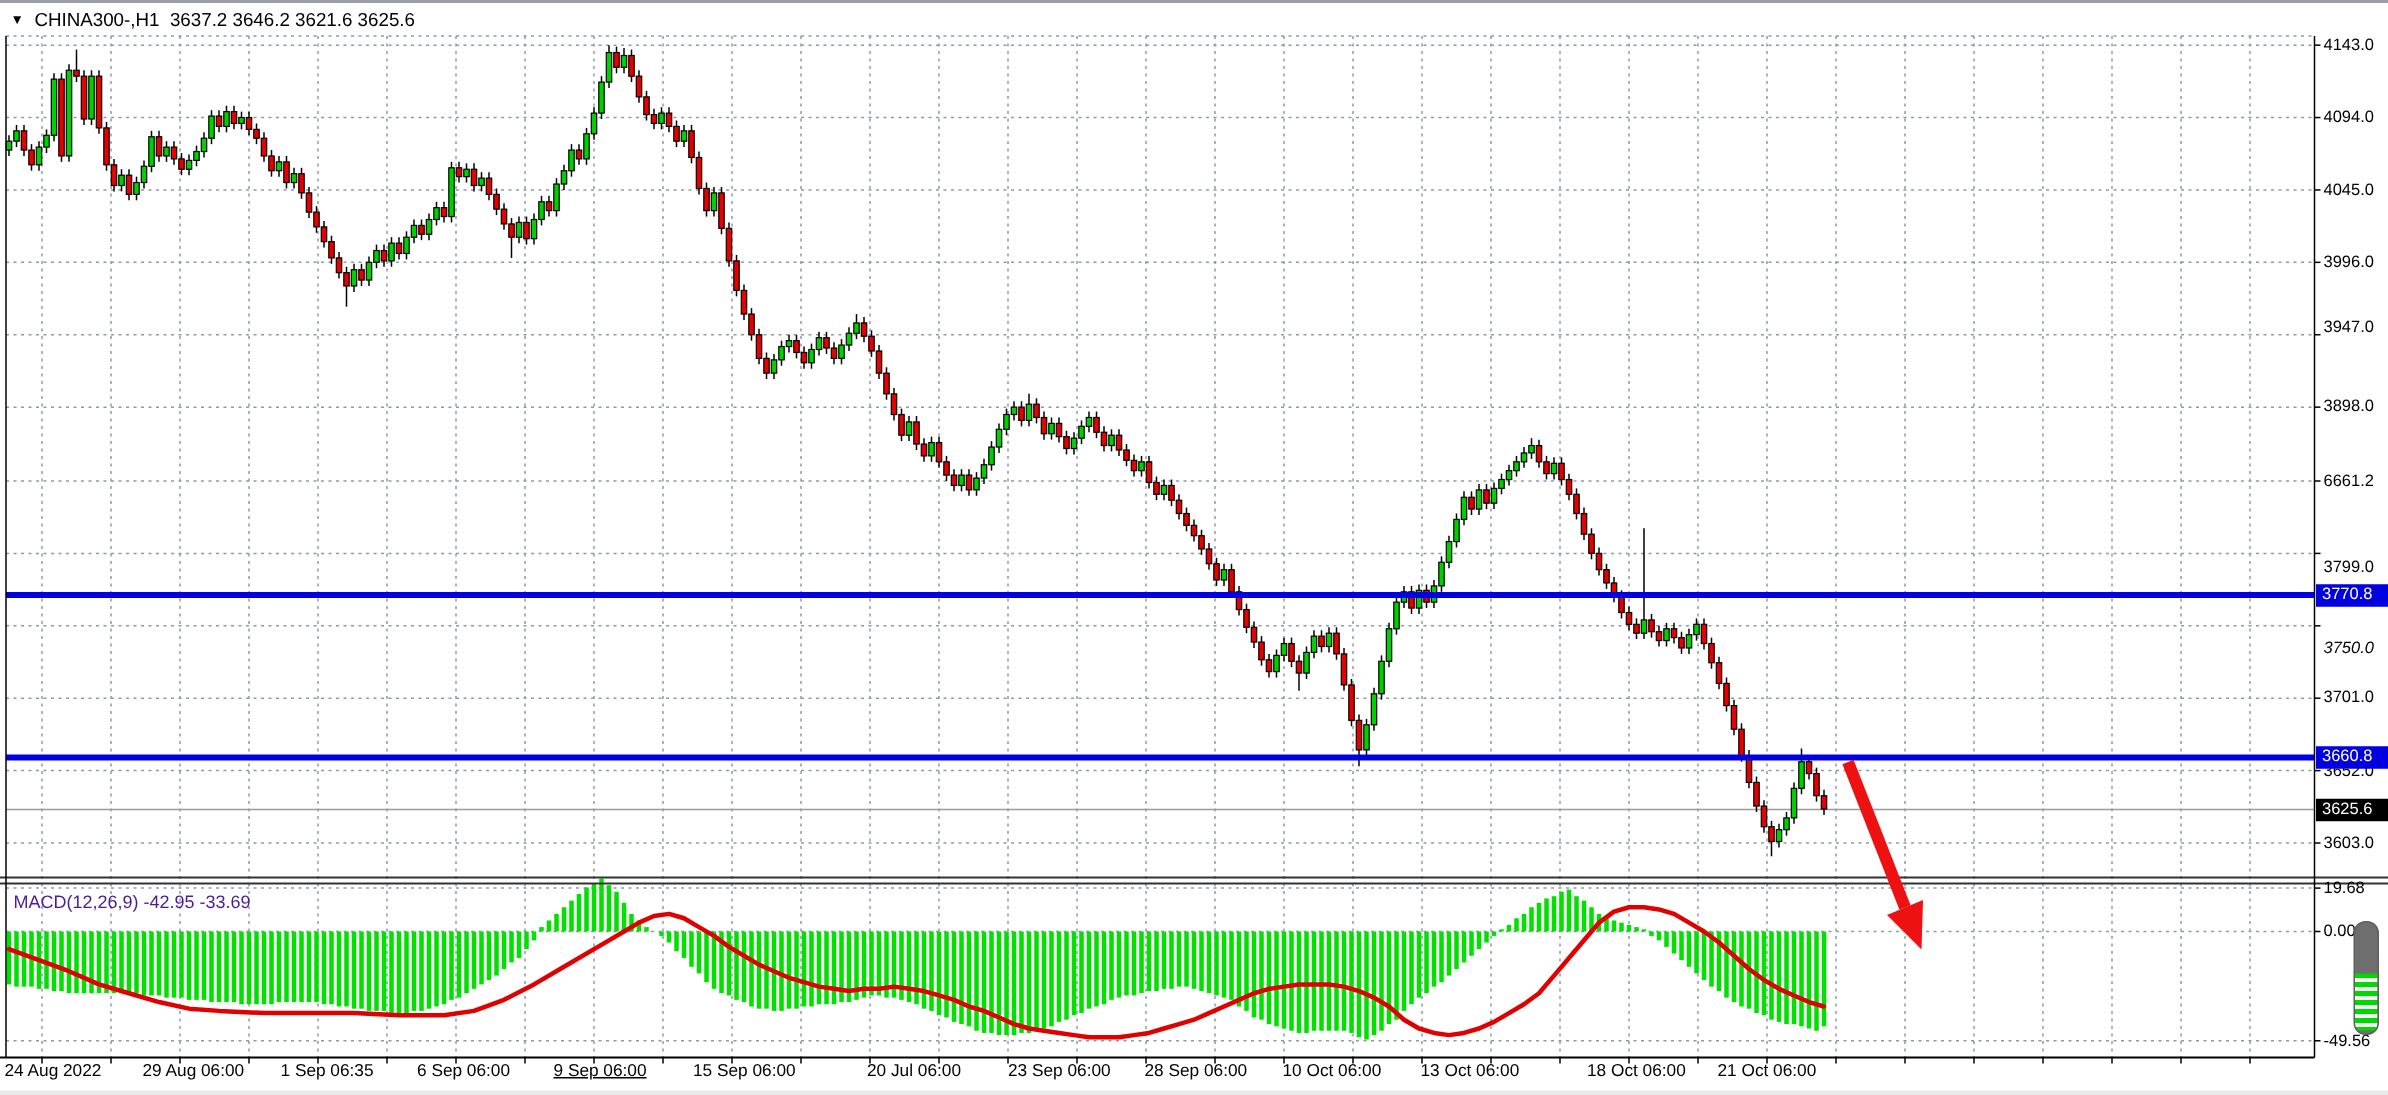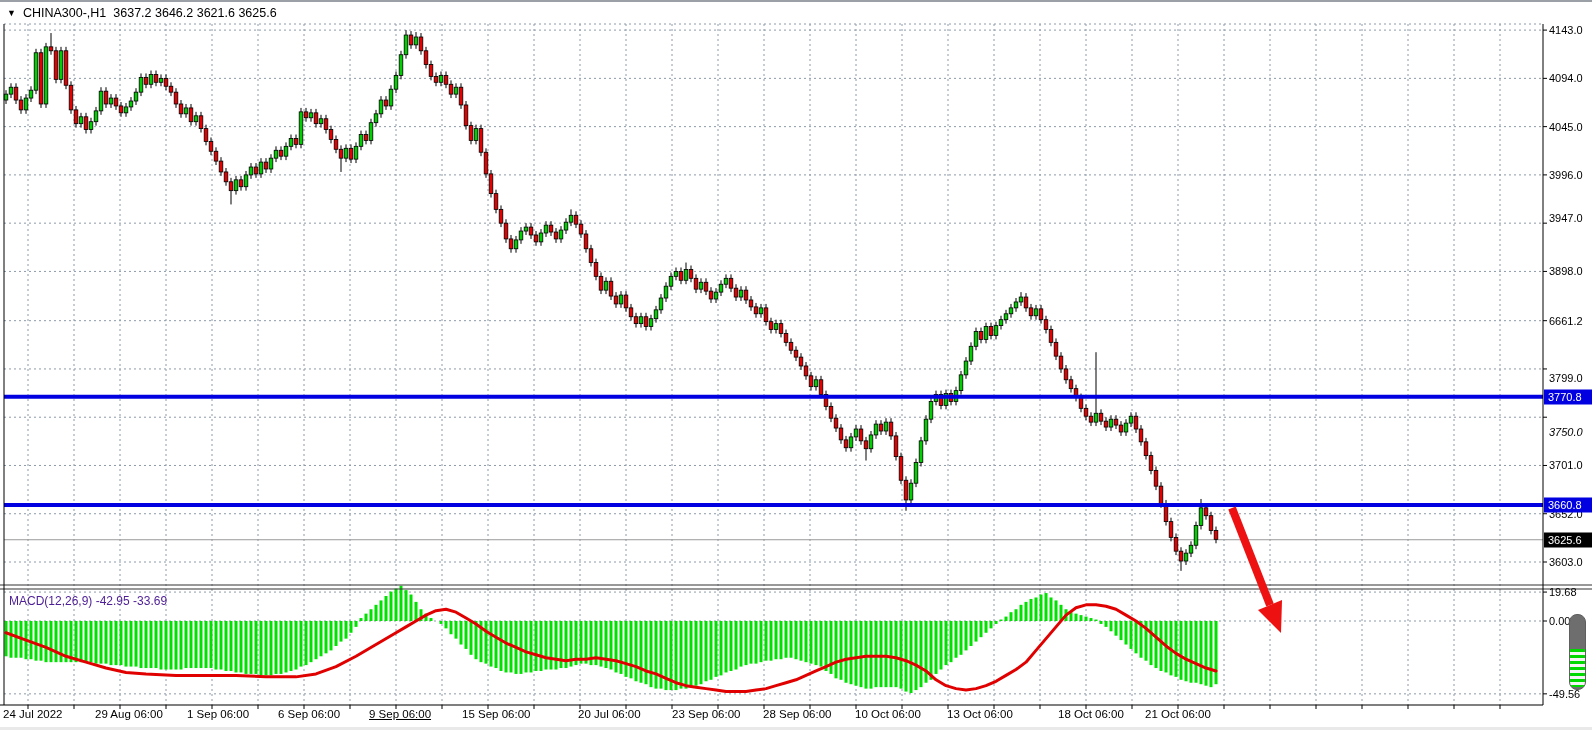--- a/index.html
+++ b/index.html
@@ -882,23 +882,23 @@
       <div class="yl" style="top: 430px; font-style: italic;">3750.0</div>
       <div class="yl" style="top: 463.47px;">3701.0</div>
       <div class="yl" style="top: 511.735px;">3652.0</div>
       <div class="yl" style="top: 560px;">3603.0</div>
       <div class="yl" style="top: 590.07px;">19.68</div>
       <div class="yl" style="top: 619px;">0.00</div>
       <div class="yl" style="top: 691.853px;">-49.56</div>
       <div class="tag" style="top: 394.717px; background: rgb(0, 0, 224);">3770.8</div>
       <div class="tag" style="top: 503.067px; background: rgb(0, 0, 224);">3660.8</div>
       <div class="tag" style="top: 537.739px; background: rgb(0, 0, 0);">3625.6</div>
-      <div class="xl" style="left: 3px;">24 Jul 2022</div>
+      <div class="xl" style="left: 3px;">24 Aug 2022</div>
       <div class="xl" style="left: 95px;">29 Aug 06:00</div>
-      <div class="xl" style="left: 187px;">1 Sep 06:00</div>
+      <div class="xl" style="left: 187px;">1 Sep 06:35</div>
       <div class="xl" style="left: 278px;">6 Sep 06:00</div>
       <div class="xl" style="left: 369px; text-decoration: underline;">9 Sep 06:00</div>
       <div class="xl" style="left: 462px;">15 Sep 06:00</div>
       <div class="xl" style="left: 578px;">20 Jul 06:00</div>
       <div class="xl" style="left: 672px;">23 Sep 06:00</div>
       <div class="xl" style="left: 763px;">28 Sep 06:00</div>
       <div class="xl" style="left: 855px;">10 Oct 06:00</div>
       <div class="xl" style="left: 947px;">13 Oct 06:00</div>
       <div class="xl" style="left: 1058px;">18 Oct 06:00</div>
       <div class="xl" style="left: 1145px;">21 Oct 06:00</div>

